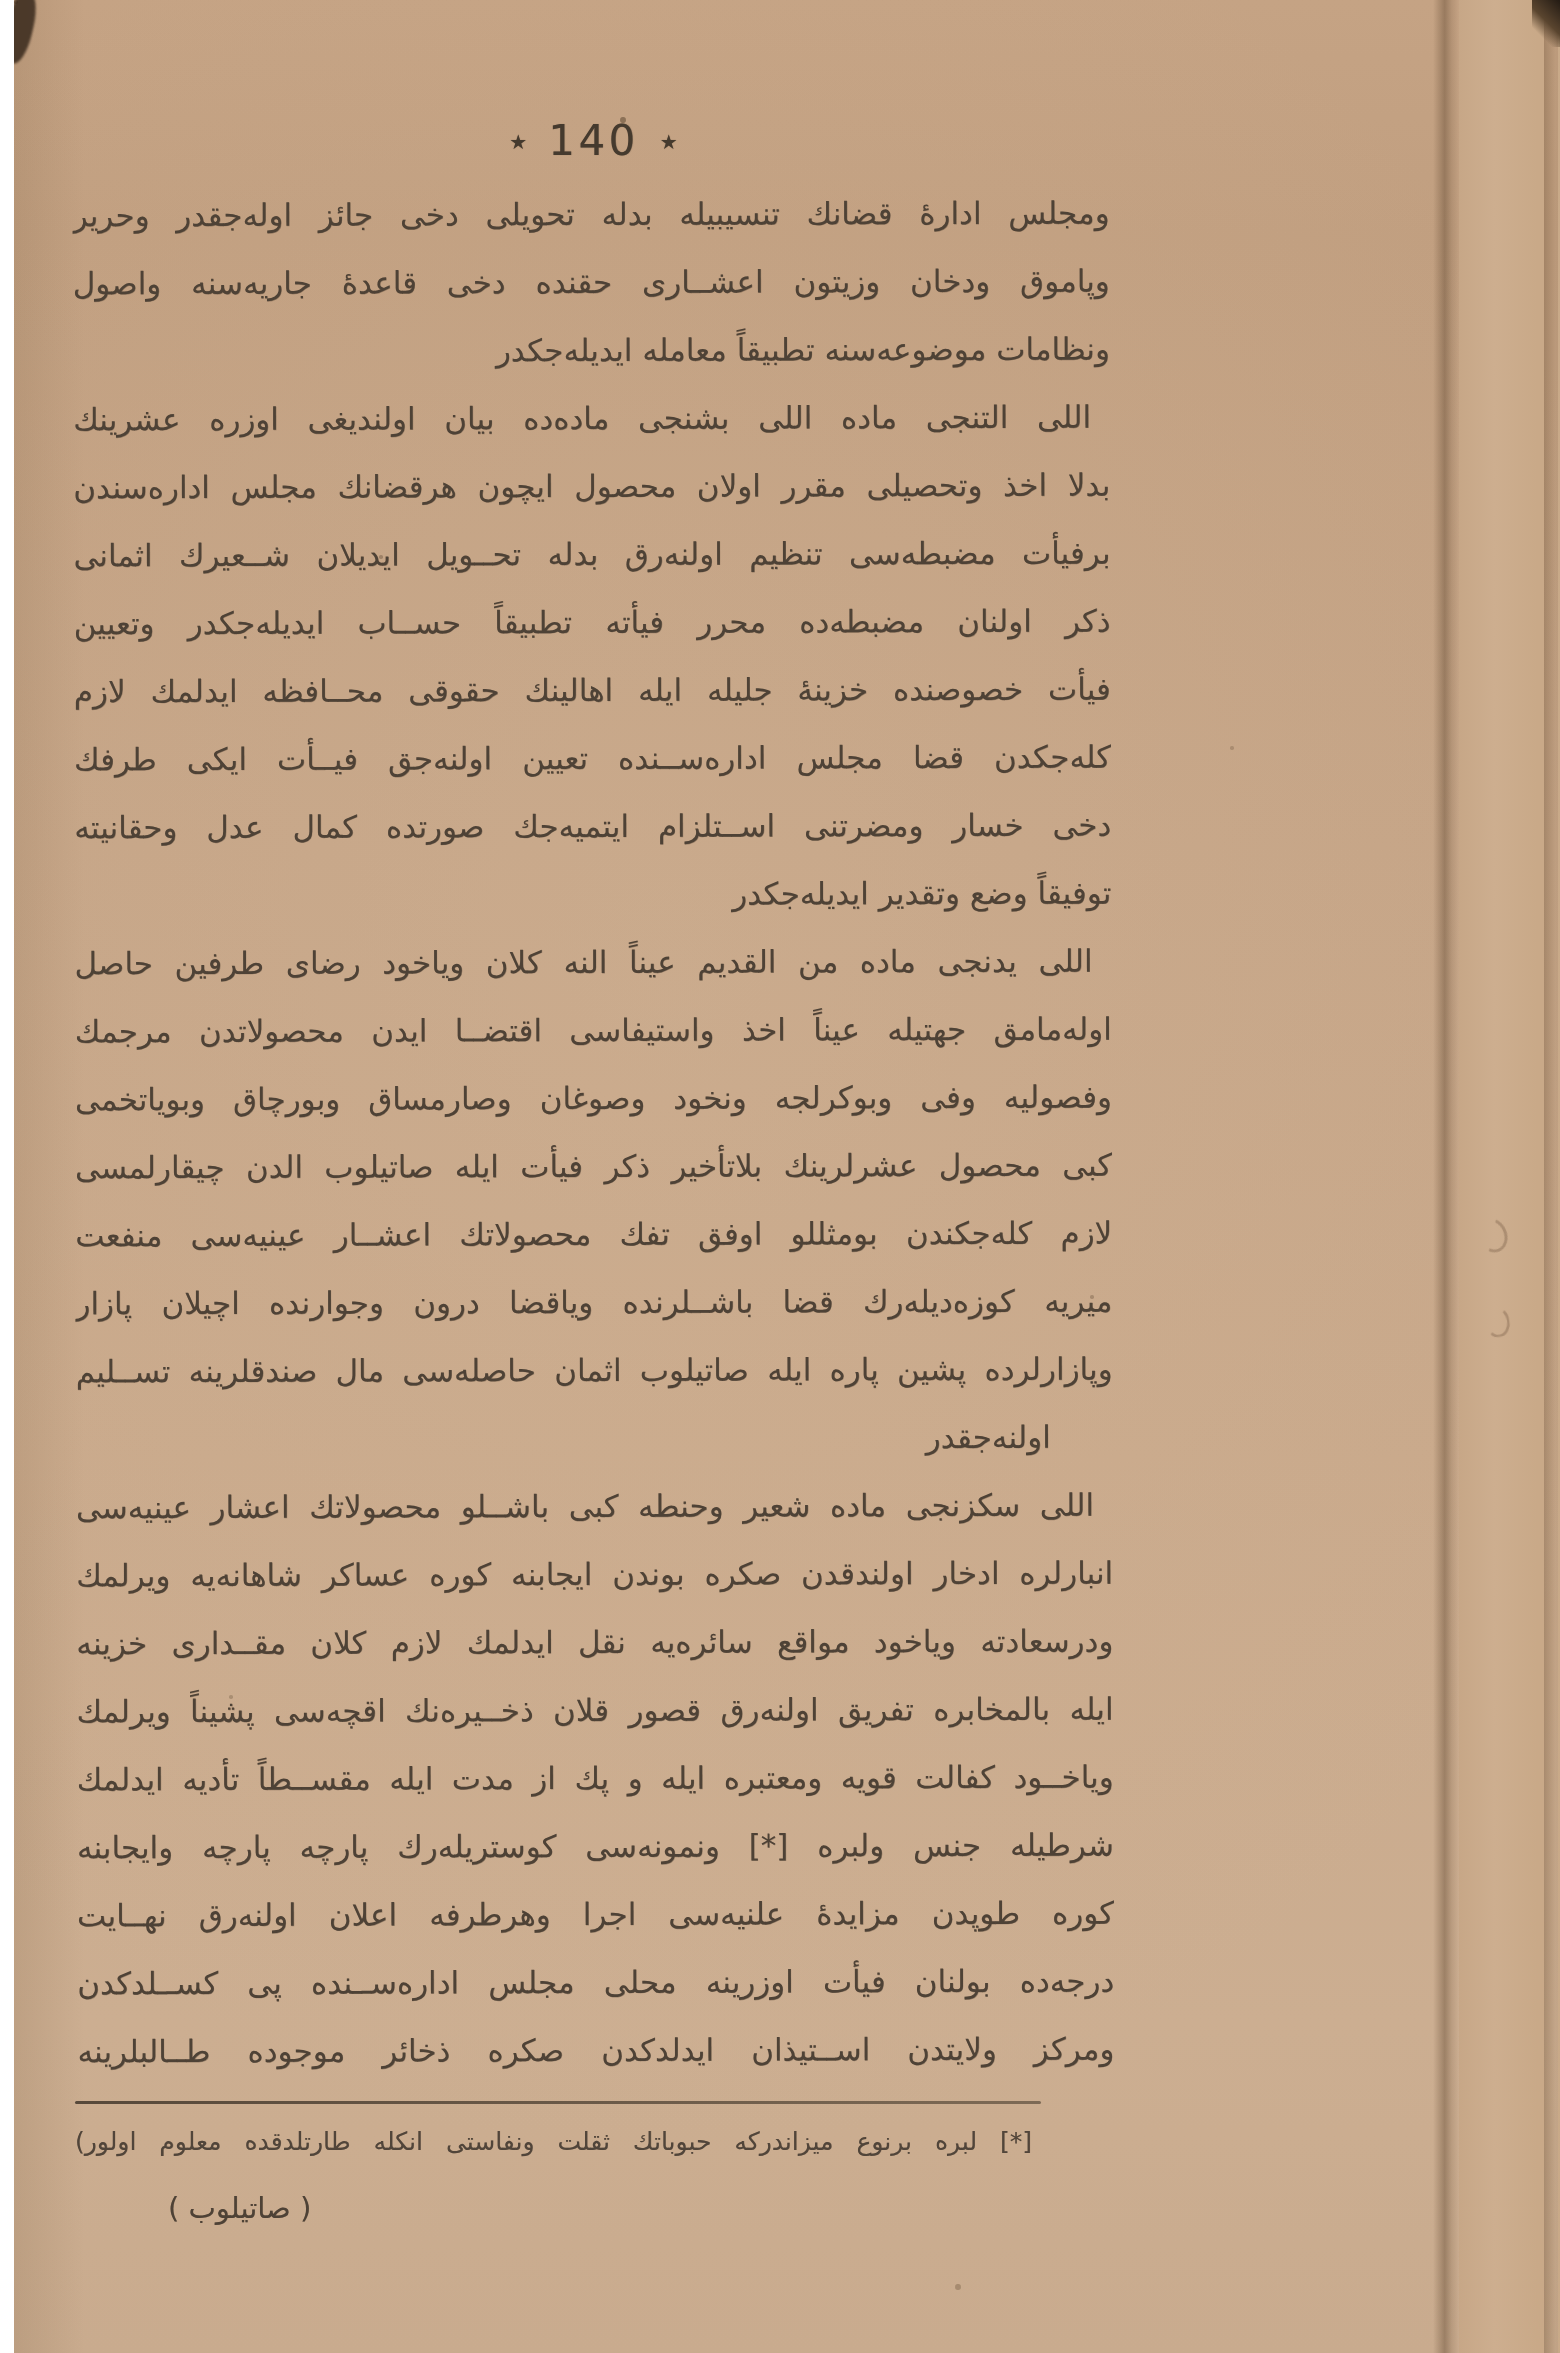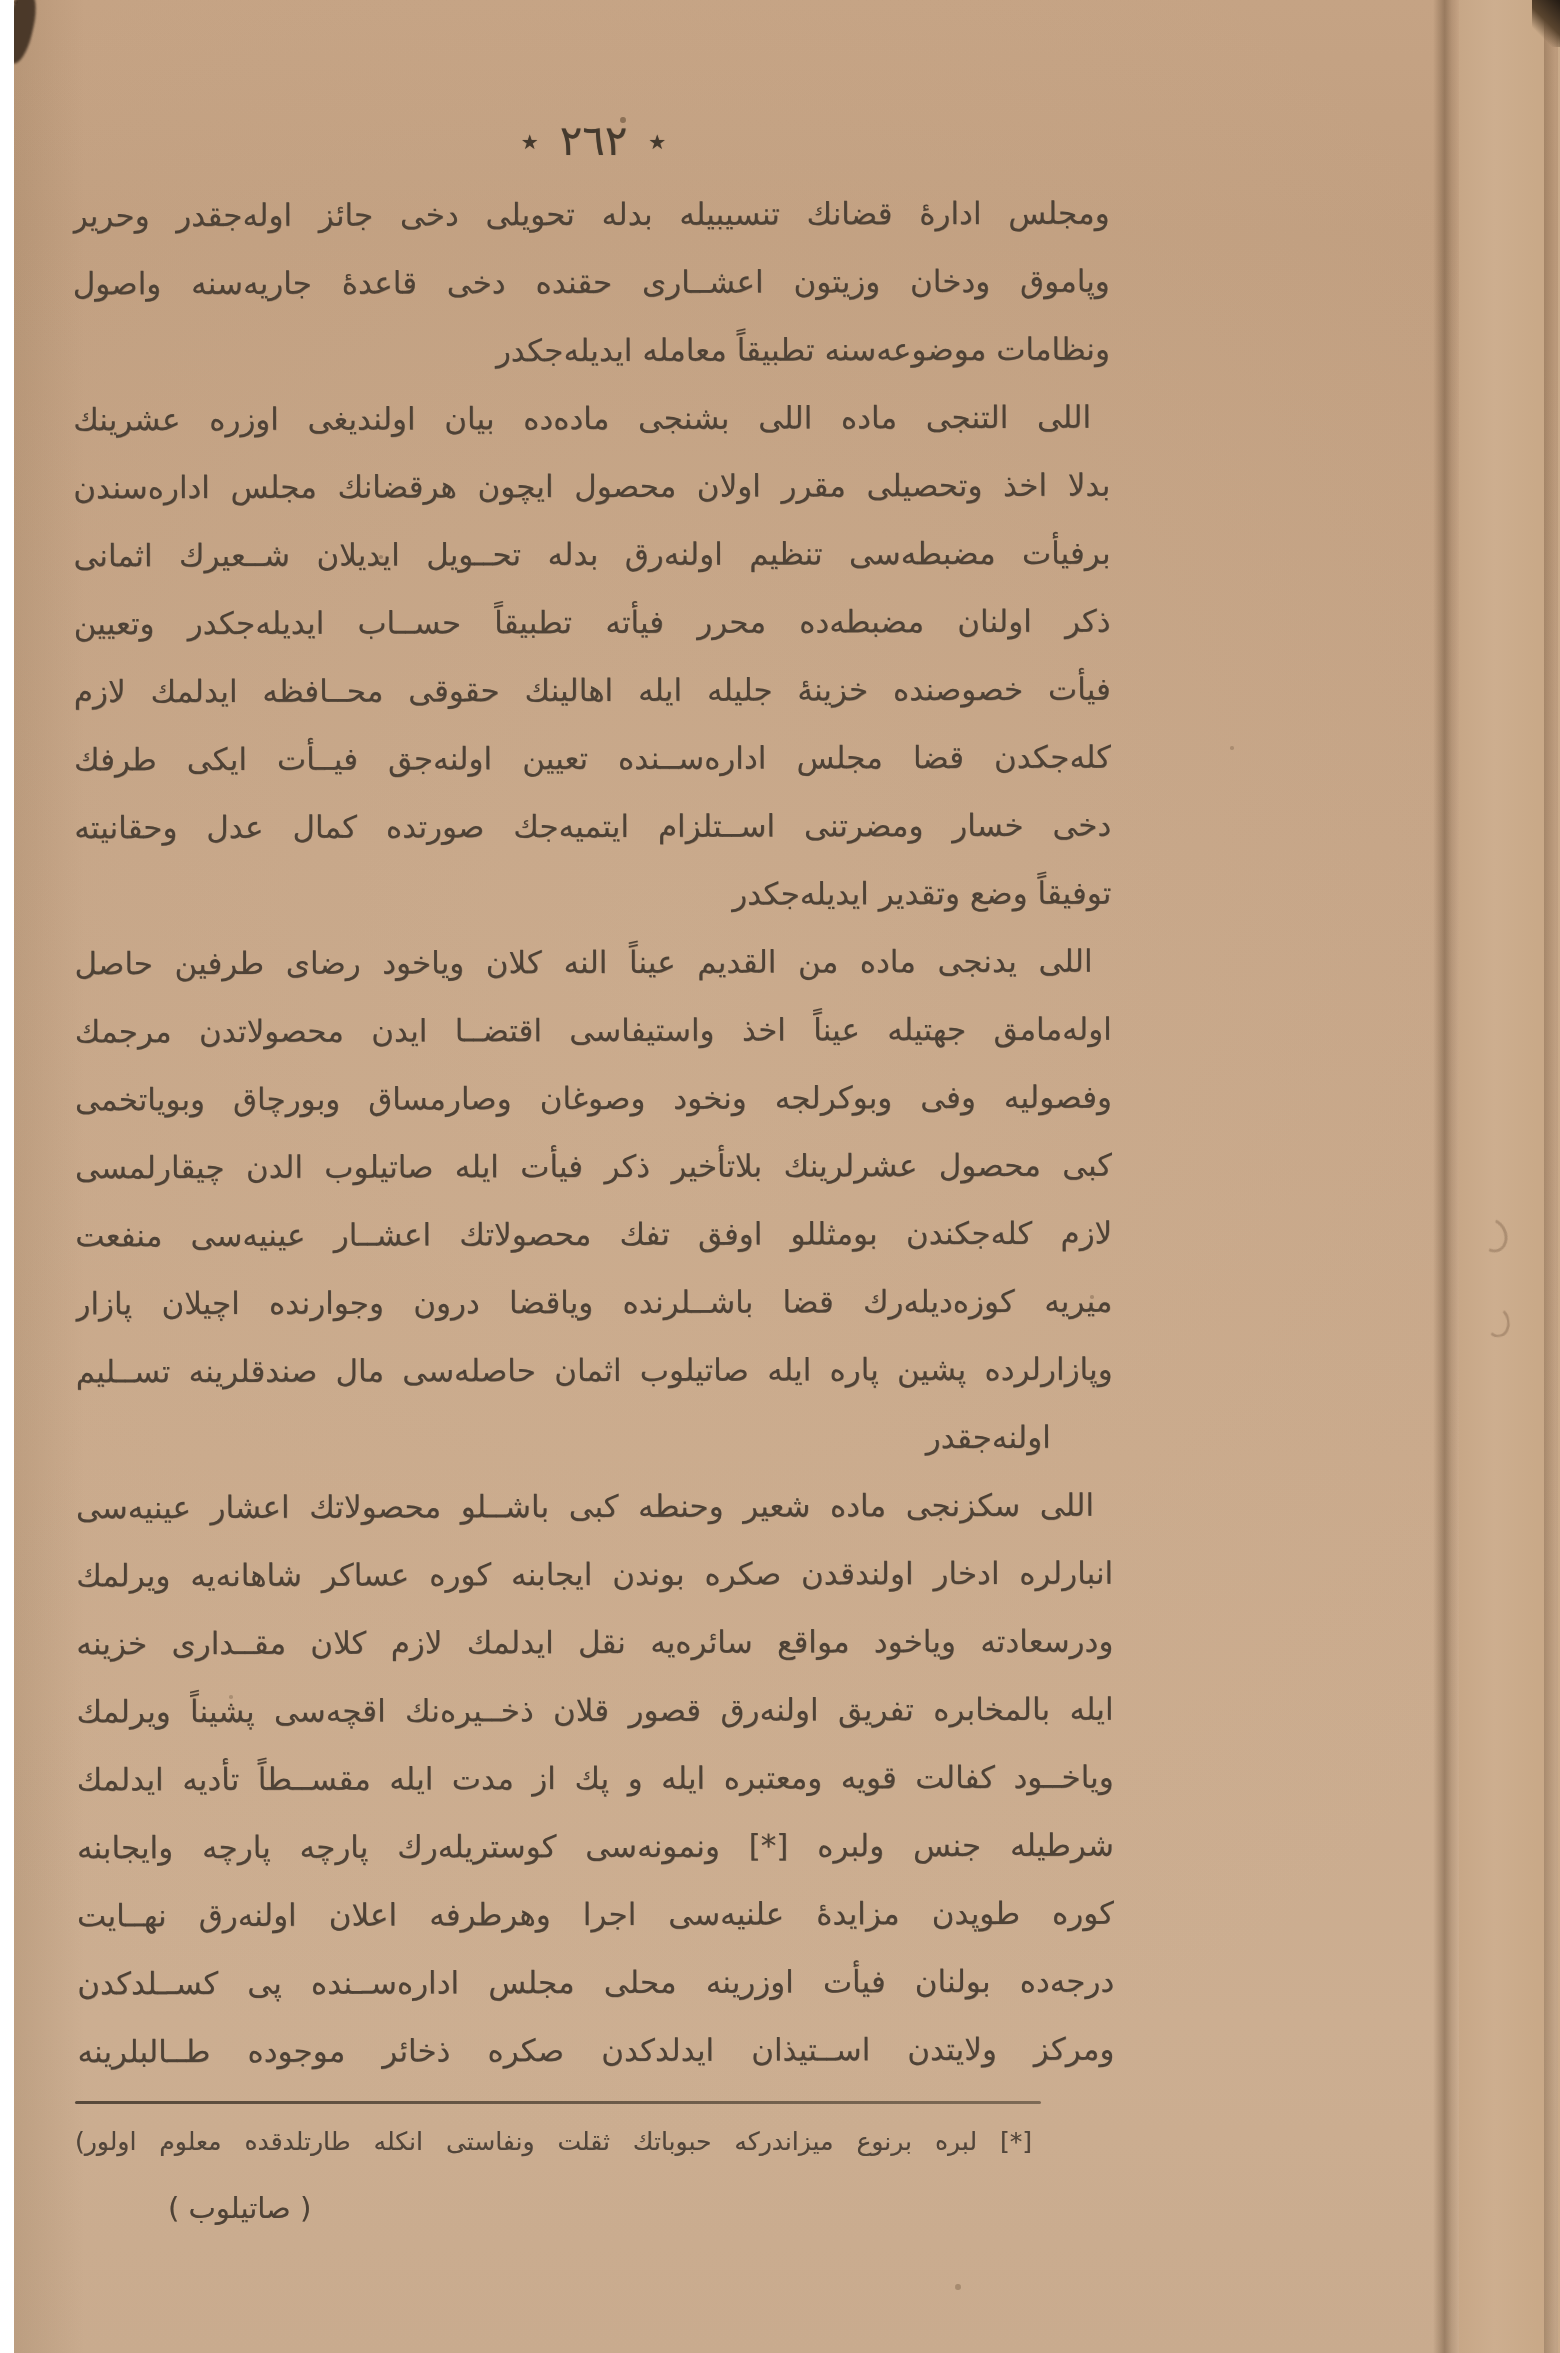--- a/index.html
+++ b/index.html
@@ -76,21 +76,21 @@
     <div class="edge-crease"></div>
     <div class="ghost g1"></div>
     <div class="ghost g2"></div>
   </div>
 
   <div class="corner-tl"></div>
   <div class="corner-tr"></div>
 
   <div class="pagenum-row">
     <span class="orn">٭</span>
-    <span class="num">٢٦٢</span>
+    <span class="num">140</span>
     <span class="orn">٭</span>
   </div>
 
   <div class="text-block">
     <div class="ln full">ومجلس ادارهٔ قضانك تنسيبيله بدله تحويلى دخى جائز اوله‌جقدر  وحرير</div>
     <div class="ln full">وپاموق ودخان وزيتون اعشــارى حقنده دخى قاعدهٔ جاريه‌سنه واصول</div>
     <div class="ln short">ونظامات موضوعه‌سنه تطبيقاً معامله ايديله‌جكدر</div>
     <div class="ln full head">اللى التنجى ماده  اللى بشنجى ماده‌ده بيان اولنديغى اوزره عشرينك</div>
     <div class="ln full">بدلا اخذ وتحصيلى مقرر اولان محصول ايچون هرقضانك مجلس اداره‌سندن</div>
     <div class="ln full">برفيأت مضبطه‌سى تنظيم اولنه‌رق بدله تحــويل ايديلان شــعيرك اثمانى</div>

